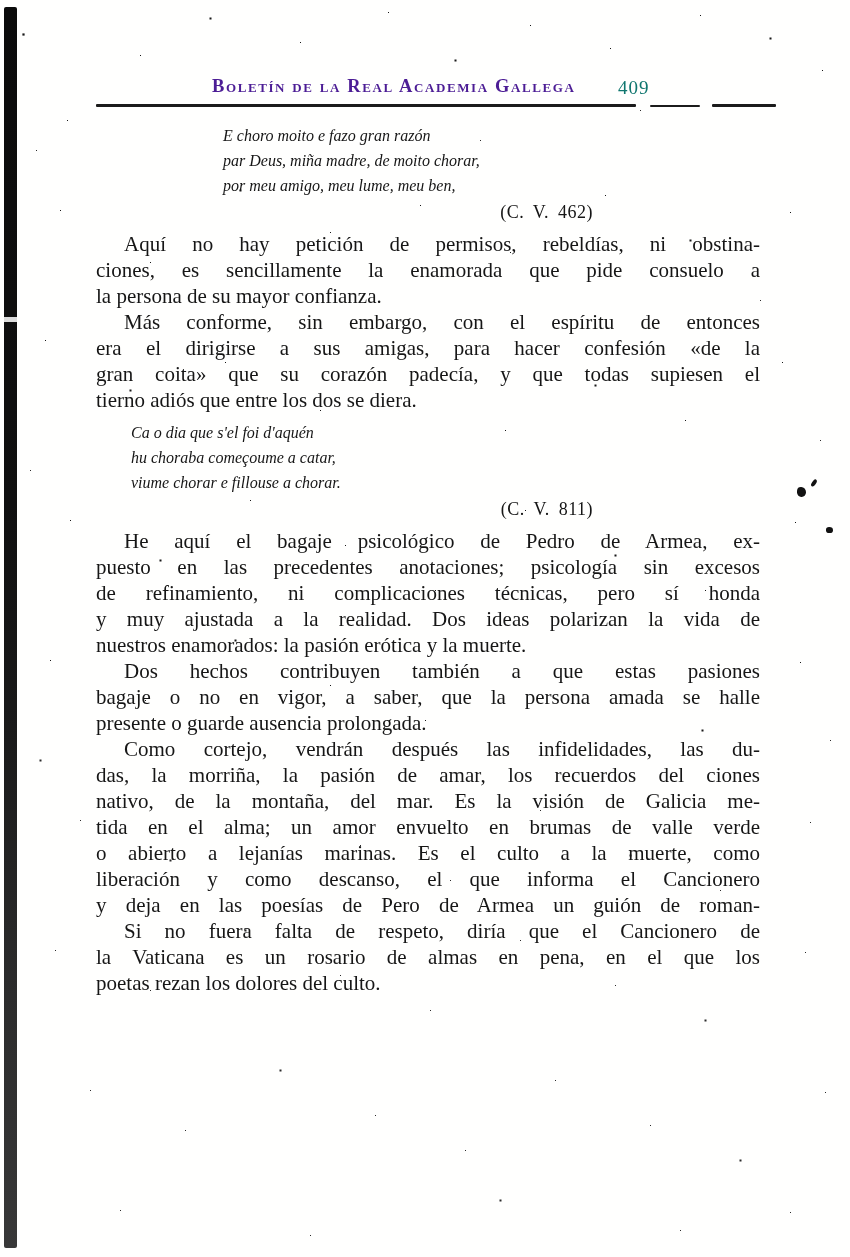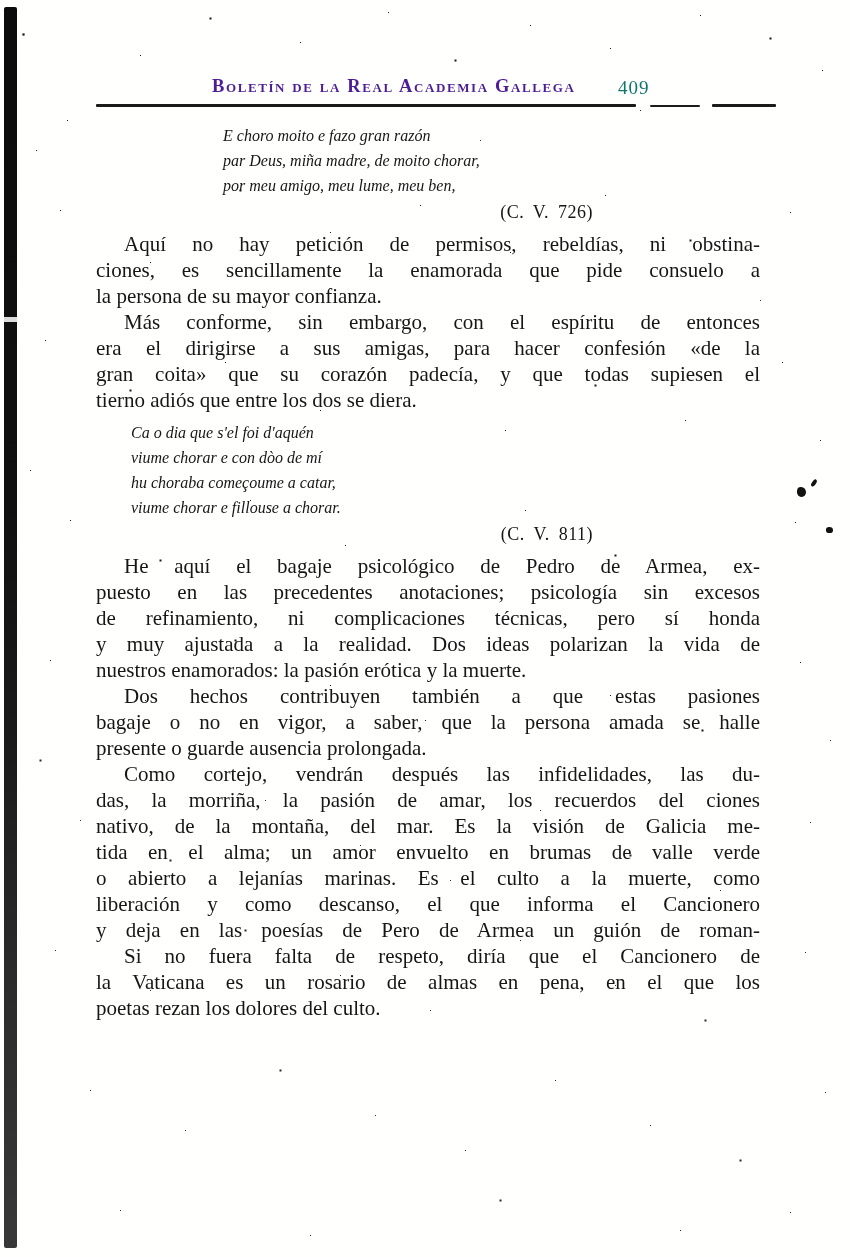--- a/index.html
+++ b/index.html
@@ -125,38 +125,37 @@
     </div>
 
     <div class="bodytext">
 
 
       <div class="verse mt-v1">
         <div class="vline">E choro moito e fazo gran razón</div>
         <div class="vline">par Deus, miña madre, de moito chorar,</div>
         <div class="vline">por meu amigo, meu lume, meu ben,</div>
       </div>
-      <div class="cite">(C. V. 726)</div>
+      <div class="cite">(C. V. 462)</div>
 
       <div class="para">
         <div class="line first">Aquí no hay petición de permisos, rebeldías, ni obstina-</div>
         <div class="line">ciones, es sencillamente la enamorada que pide consuelo a</div>
         <div class="line last">la persona de su mayor confianza.</div>
       </div>
 
       <div class="para">
         <div class="line first">Más conforme, sin embargo, con el espíritu de entonces</div>
         <div class="line">era el dirigirse a sus amigas, para hacer confesión «de la</div>
         <div class="line">gran coita» que su corazón padecía, y que todas supiesen el</div>
         <div class="line last">tierno adiós que entre los dos se diera.</div>
       </div>
 
       <div class="verse mt-v2">
         <div class="vline">Ca o dia que s'el foi d'aquén</div>
-        <div class="vline">viume chorar e con dòo de mí</div>
         <div class="vline">hu choraba começoume a catar,</div>
         <div class="vline">viume chorar e fillouse a chorar.</div>
       </div>
       <div class="cite">(C. V. 811)</div>
 
       <div class="para">
         <div class="line first">He aquí el bagaje psicológico de Pedro de Armea, ex-</div>
         <div class="line">puesto en las precedentes anotaciones; psicología sin excesos</div>
         <div class="line">de refinamiento, ni complicaciones técnicas, pero sí honda</div>
         <div class="line">y muy ajustada a la realidad. Dos ideas polarizan la vida de</div>

